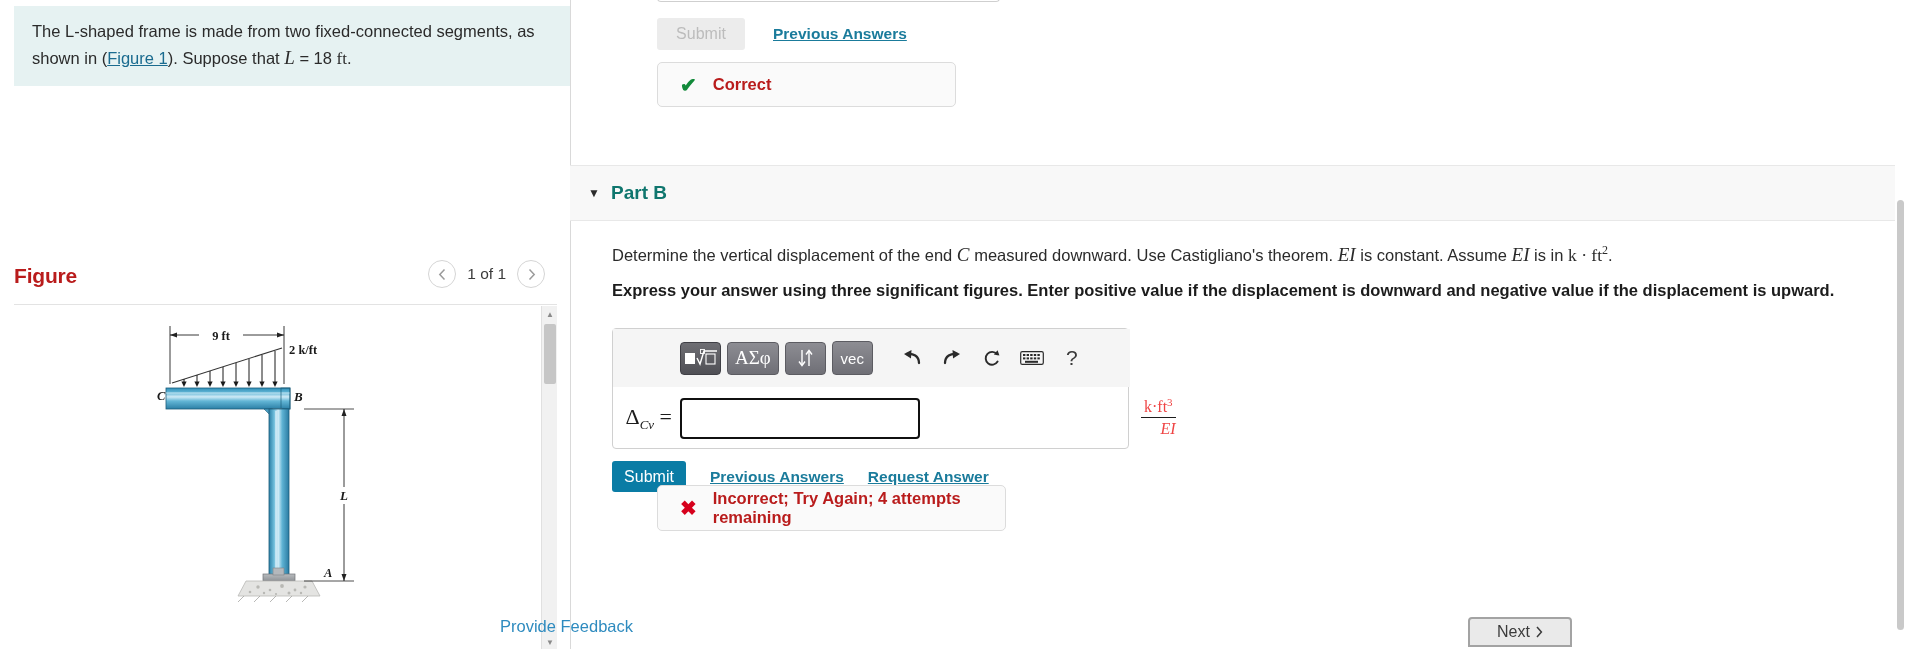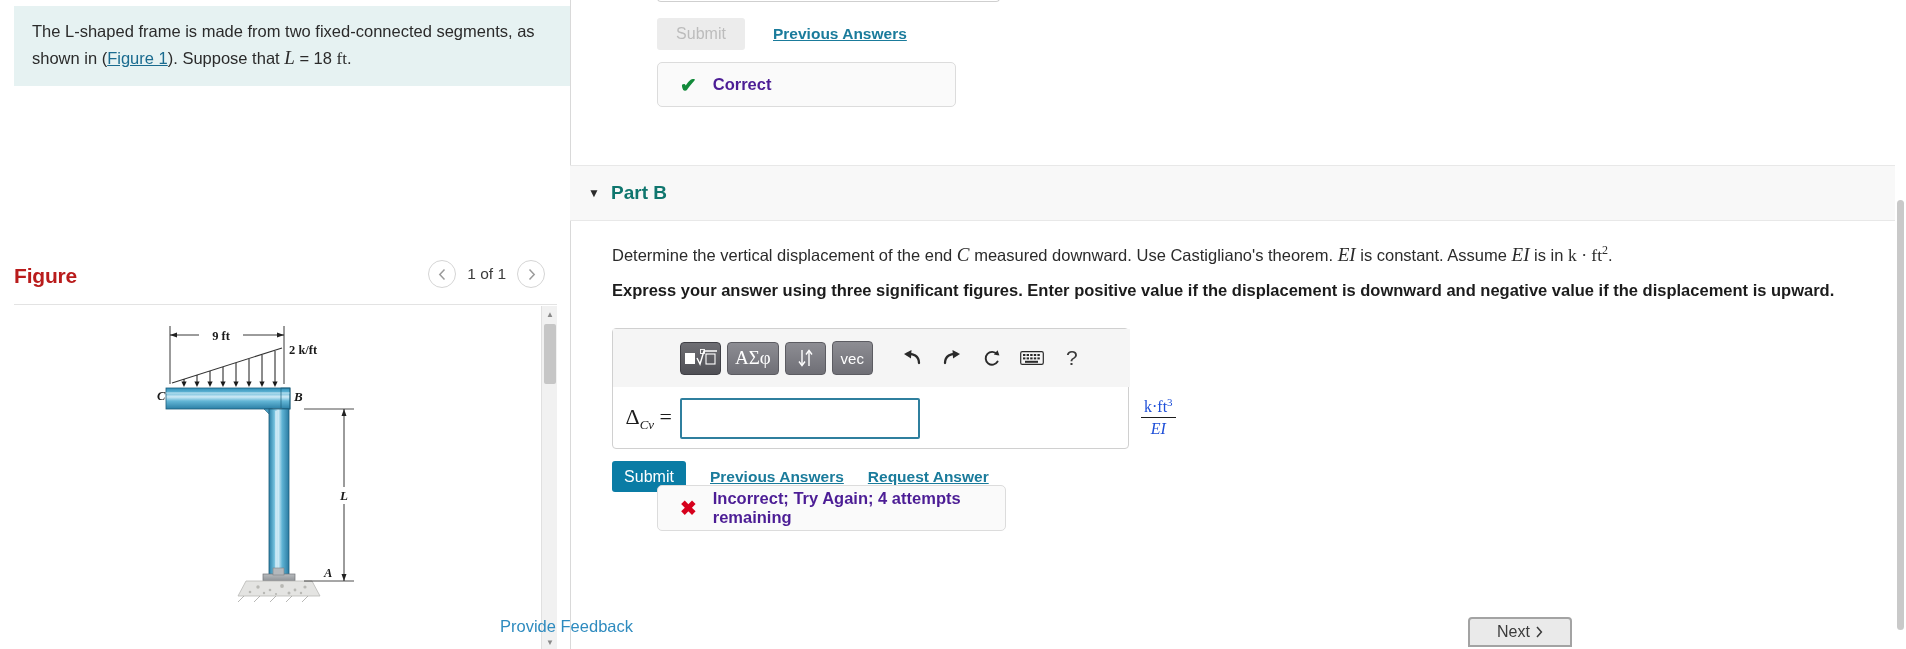--- a/index.html
+++ b/index.html
@@ -114,21 +114,21 @@
     position: absolute;
     border: 1px solid #dcdcdc; border-radius: 5px;
     background: #fafafa;
     display: flex; align-items: center; gap: 16px;
     padding-left: 22px;
   }
   .feedback-correct { left: 86px; top: 62px; width: 299px; height: 45px; }
   .feedback-incorrect { left: 86px; top: 485px; width: 349px; height: 46px; }
   .fb-icon-check { color: #128a3a; font-size: 20px; font-weight: bold; line-height: 1; }
   .fb-icon-cross { color: #d6001c; font-size: 20px; font-weight: bold; line-height: 1; }
-  .fb-text { font-size: 16.5px; font-weight: bold; color: #4c1d95; }
+  .fb-text { font-size: 16.5px; font-weight: bold; color: #b91c1c; }
 
   .part-header {
     position: absolute; left: -1px; top: 165px;
     width: 1336px; height: 56px;
     background: #f8f8f8;
     border-top: 1px solid #e8e8e8; border-bottom: 1px solid #e8e8e8;
     display: flex; align-items: center;
   }
   .part-caret {
     margin-left: 14px; width: 20px;
@@ -199,22 +199,22 @@
     width: 240px; height: 41px;
     border: 2px solid #2f7f9e; border-radius: 2px;
     background: #fff;
     font-size: 17px; padding-left: 7px;
     font-family: "Liberation Sans", sans-serif;
     color: #1c1c1c;
   }
 
   .unit-frac {
     position: absolute; left: 570px; top: 396px;
-    text-align: center;
-    font-family: "Liberation Serif", serif; color: #1d4ed8;
+    text-align: right;
+    font-family: "Liberation Serif", serif; color: #ef4444;
   }
   .unit-num { font-size: 16px; padding: 0 3px 1px 3px; border-bottom: 1px solid #1c1c1c; }
   .unit-num sup { font-size: 11px; }
   .unit-den { font-size: 16px; font-style: italic; padding-top: 2px; }
 
   .btn-row-b {
     position: absolute; left: 41px; top: 461px;
     display: flex; align-items: center; gap: 24px;
   }
   .btn-submit {

